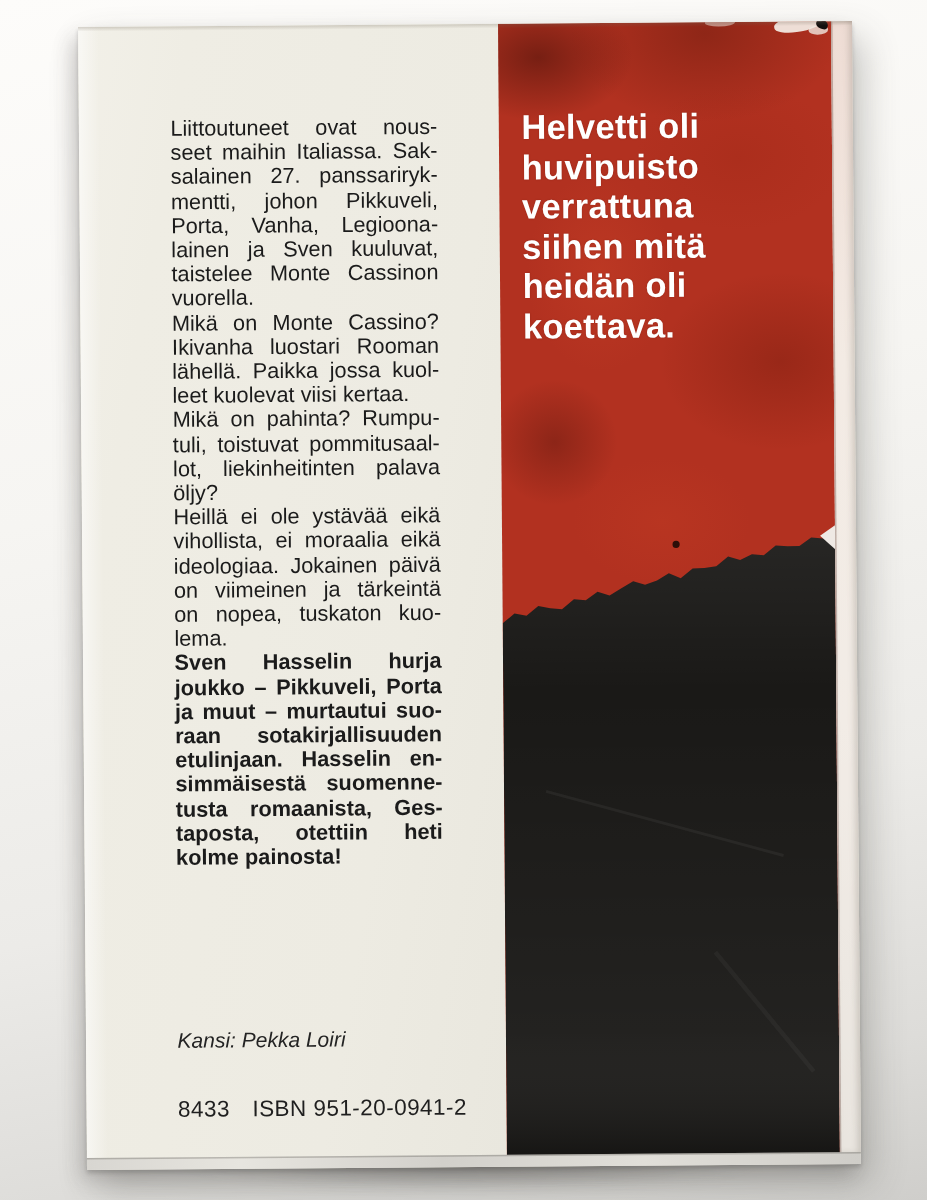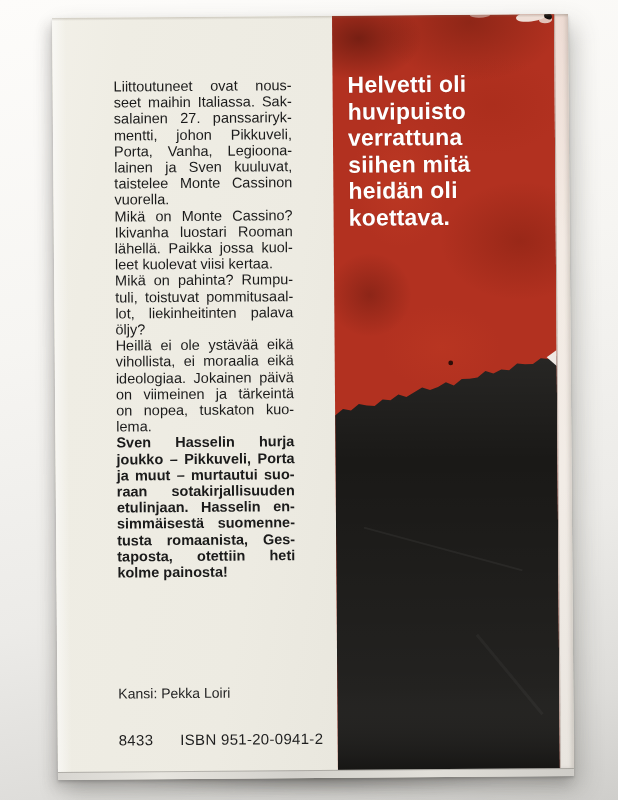--- a/index.html
+++ b/index.html
@@ -26,23 +26,23 @@
   .left-panel{position:absolute;left:0;top:0;width:280px;height:755px;
     background:linear-gradient(100deg,#f2f0e8 0%,#efede4 18%,#edebe2 70%,#e9e7de 100%);}
   .left-panel::before{content:'';position:absolute;left:0;top:0;bottom:0;width:14px;
     background:linear-gradient(to right,rgba(255,255,255,0.55),rgba(255,255,255,0));}
   .blurb{position:absolute;left:61px;top:61px;width:178px;
     font-size:14.5px;line-height:16.2px;color:#1b1b1b;}
   .para{margin:0;}
   .para.bold{font-weight:bold;}
   .bline{text-align:justify;text-align-last:justify;white-space:normal;}
   .bline.last{text-align-last:left;}
-  .credit{position:absolute;left:61px;top:668px;font-size:14px;color:#242424;}
+  .credit{position:absolute;left:61px;top:668px;font-size:14px;color:#242424;font-style:italic;}
   .isbn-line{position:absolute;left:61px;top:714px;font-size:15px;color:#1f1f1f;letter-spacing:0.3px;}
-  .isbn-line .code{display:inline-block;margin-right:27px;}
+  .isbn-line .code{display:inline-block;margin-right:15px;}
   .right-panel{position:absolute;left:280px;top:0;width:222px;height:755px;
     background:
       radial-gradient(90px 60px at 12% 3%,rgba(70,16,8,0.55),rgba(70,16,8,0) 70%),
       radial-gradient(130px 85px at 62% 1%,rgba(100,25,12,0.45),rgba(100,25,12,0) 70%),
       radial-gradient(70px 95px at 30% 22%,rgba(210,72,42,0.30),rgba(210,72,42,0) 70%),
       radial-gradient(115px 85px at 84% 30%,rgba(118,27,13,0.42),rgba(118,27,13,0) 70%),
       radial-gradient(60px 60px at 16% 37%,rgba(80,18,10,0.38),rgba(80,18,10,0) 70%),
       radial-gradient(85px 60px at 48% 44%,rgba(198,62,36,0.30),rgba(198,62,36,0) 70%),
       radial-gradient(100px 70px at 72% 12%,rgba(160,40,22,0.35),rgba(160,40,22,0) 70%),
       var(--red,#b23120);}

